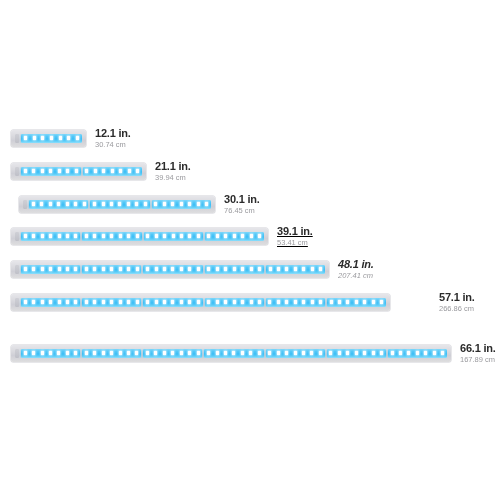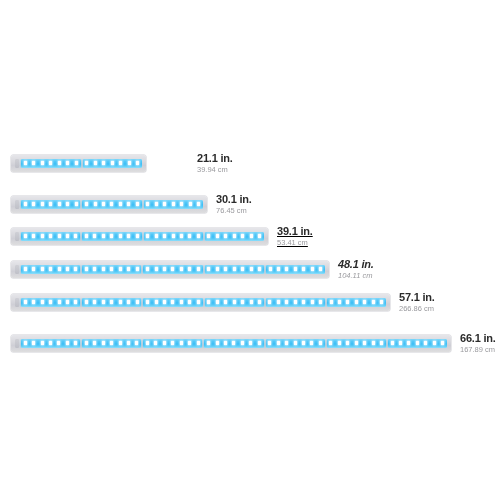--- a/index.html
+++ b/index.html
@@ -115,21 +115,41 @@
     letter-spacing: 0px;
     display: block;
     margin-top: 1px;
   }
 </style>
 </head>
 <body>
 
 <div id="stage">
 
-    <div class="strip-row" style="top: 153px; gap: 42px;">
+<div class="strip-row" style="top: 128px;">
+      <div class="fixture" style="width: 75px;">
+        <div class="led-channel">
+          <div class="led-cap"></div>
+          <div class="led-module">
+            <span class="diode"></span>
+            <span class="diode"></span>
+            <span class="diode"></span>
+            <span class="diode"></span>
+            <span class="diode"></span>
+            <span class="diode"></span>
+            <span class="diode"></span>
+          </div>
+        </div>
+      </div>
+      <div class="label-block">
+        <span class="label-in">12.1 in.</span>
+        <span class="label-cm">30.74 cm</span>
+      </div>
+    </div>
+    <div class="strip-row" style="top: 161px;">
       <div class="fixture" style="width: 135px;">
         <div class="led-channel">
           <div class="led-cap"></div>
           <div class="led-module">
             <span class="diode"></span>
             <span class="diode"></span>
             <span class="diode"></span>
             <span class="diode"></span>
             <span class="diode"></span>
             <span class="diode"></span>
@@ -144,21 +164,21 @@
             <span class="diode"></span>
             <span class="diode"></span>
           </div>
         </div>
       </div>
       <div class="label-block">
         <span class="label-in">21.1 in.</span>
         <span class="label-cm">39.94 cm</span>
       </div>
     </div>
-    <div class="strip-row" style="top: 194px;">
+    <div class="strip-row" style="top: 194px; margin-left: 8px;">
       <div class="fixture" style="width: 196px;">
         <div class="led-channel">
           <div class="led-cap"></div>
           <div class="led-module">
             <span class="diode"></span>
             <span class="diode"></span>
             <span class="diode"></span>
             <span class="diode"></span>
             <span class="diode"></span>
             <span class="diode"></span>
@@ -282,24 +302,24 @@
             <span class="diode"></span>
             <span class="diode"></span>
             <span class="diode"></span>
             <span class="diode"></span>
             <span class="diode"></span>
           </div>
         </div>
       </div>
       <div class="label-block">
         <span class="label-in">48.1 in.</span>
-        <span class="label-cm">104.11 cm</span>
-      </div>
-    </div>
-    <div class="strip-row" style="top: 292px;">
+        <span class="label-cm">207.41 cm</span>
+      </div>
+    </div>
+    <div class="strip-row" style="top: 292px; gap: 40px;">
       <div class="fixture" style="width: 379px;">
         <div class="led-channel">
           <div class="led-cap"></div>
           <div class="led-module">
             <span class="diode"></span>
             <span class="diode"></span>
             <span class="diode"></span>
             <span class="diode"></span>
             <span class="diode"></span>
             <span class="diode"></span>
@@ -350,21 +370,21 @@
             <span class="diode"></span>
             <span class="diode"></span>
           </div>
         </div>
       </div>
       <div class="label-block">
         <span class="label-in">57.1 in.</span>
         <span class="label-cm">266.86 cm</span>
       </div>
     </div>
-    <div class="strip-row" style="top: 333px;">
+    <div class="strip-row" style="top: 343px;">
       <div class="fixture" style="width: 440px;">
         <div class="led-channel">
           <div class="led-cap"></div>
           <div class="led-module">
             <span class="diode"></span>
             <span class="diode"></span>
             <span class="diode"></span>
             <span class="diode"></span>
             <span class="diode"></span>
             <span class="diode"></span>

